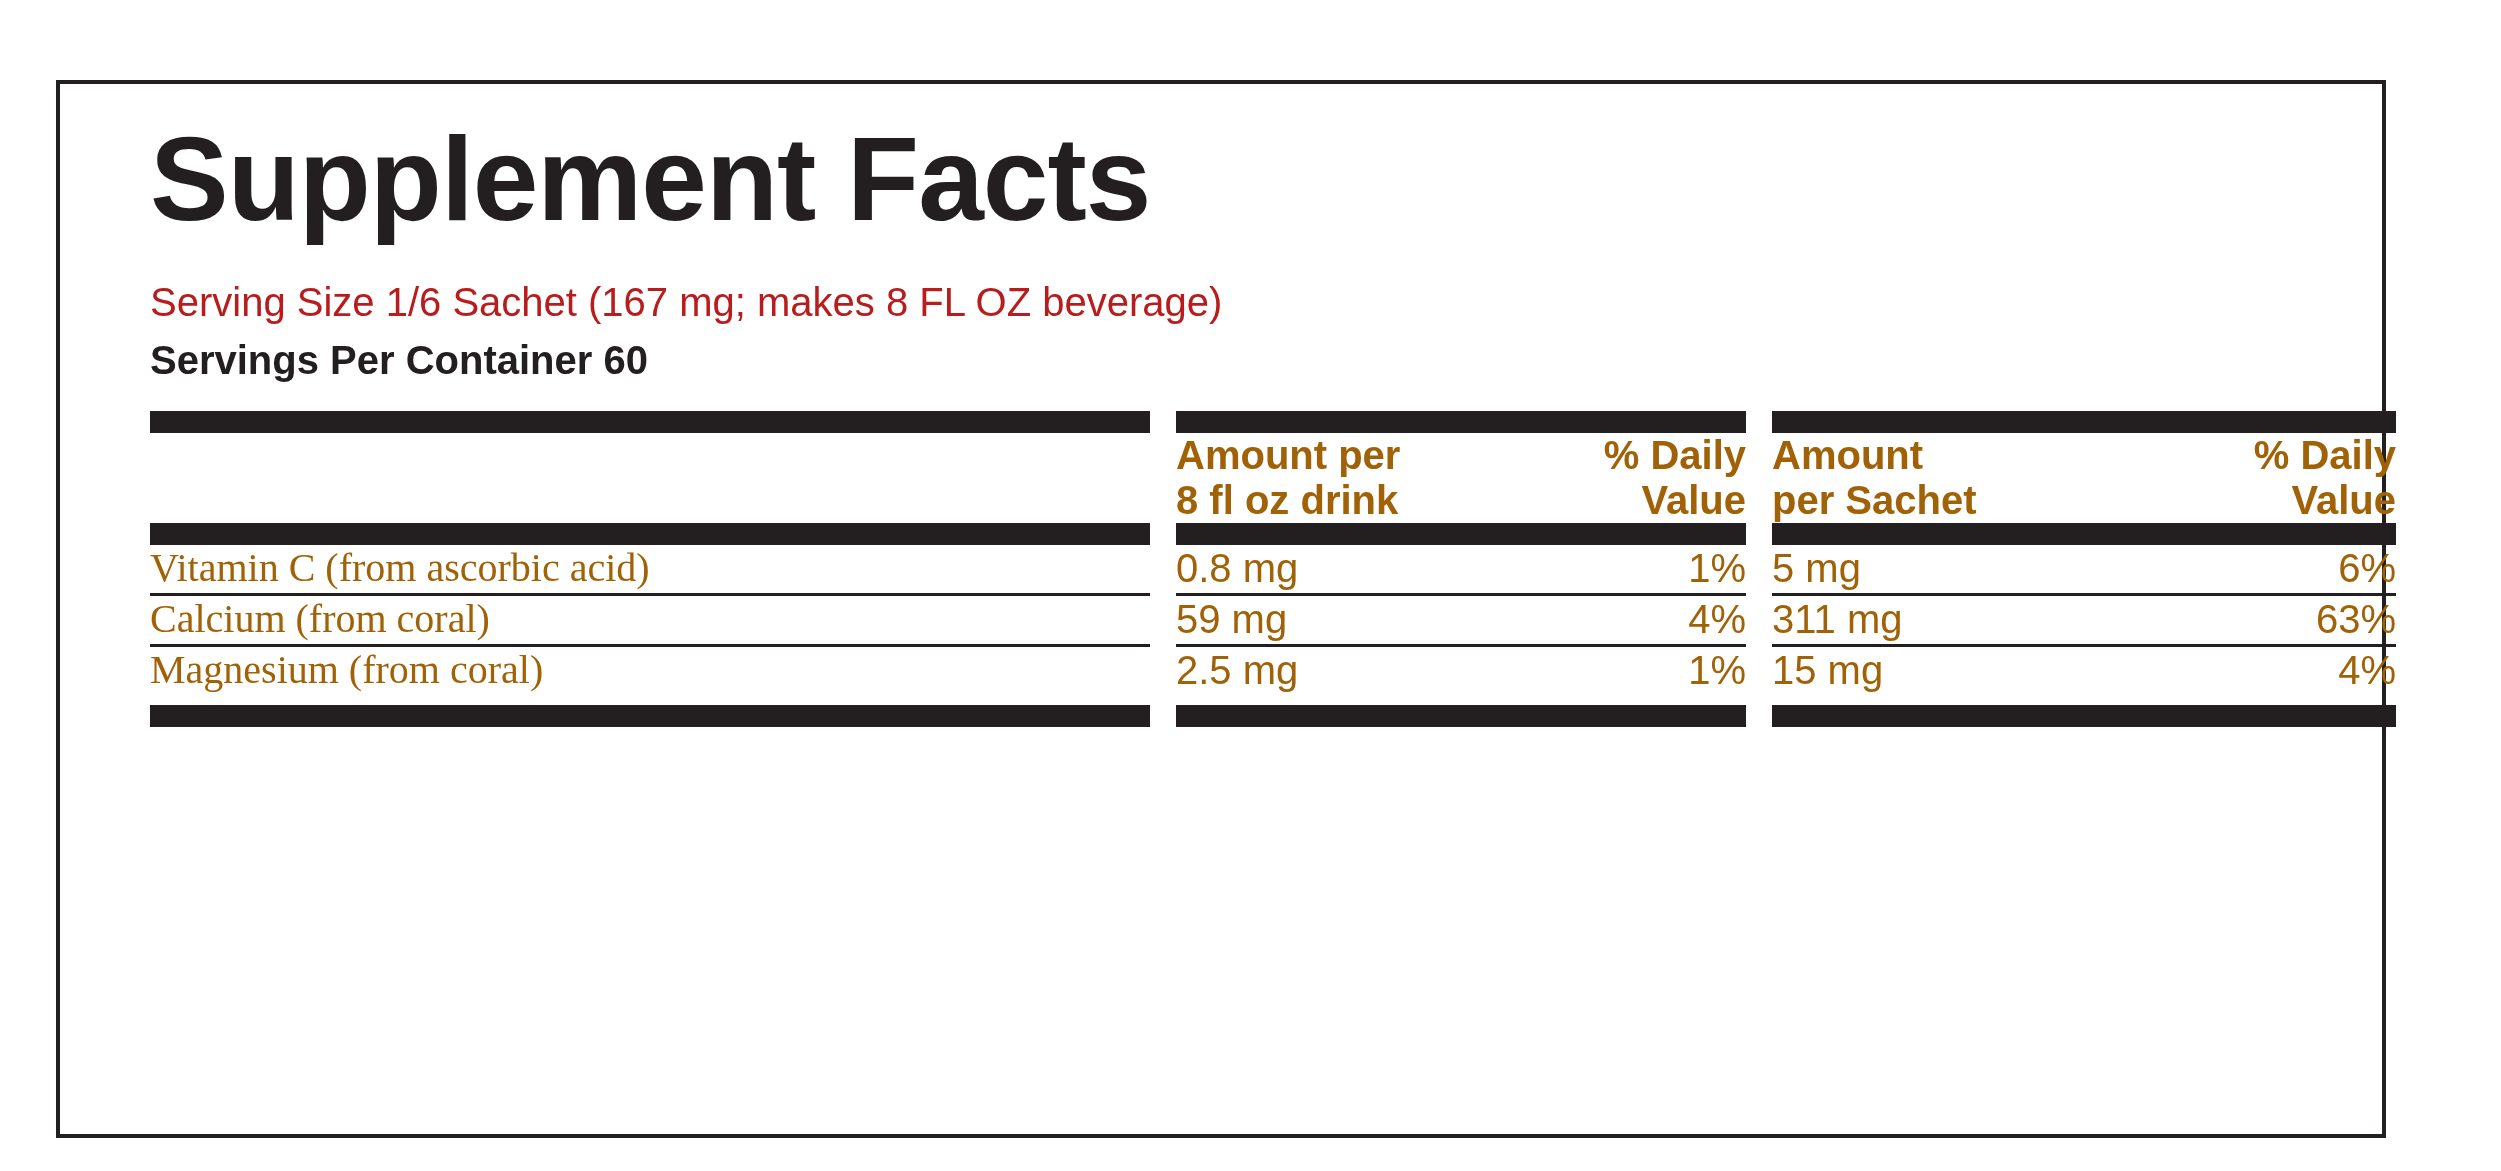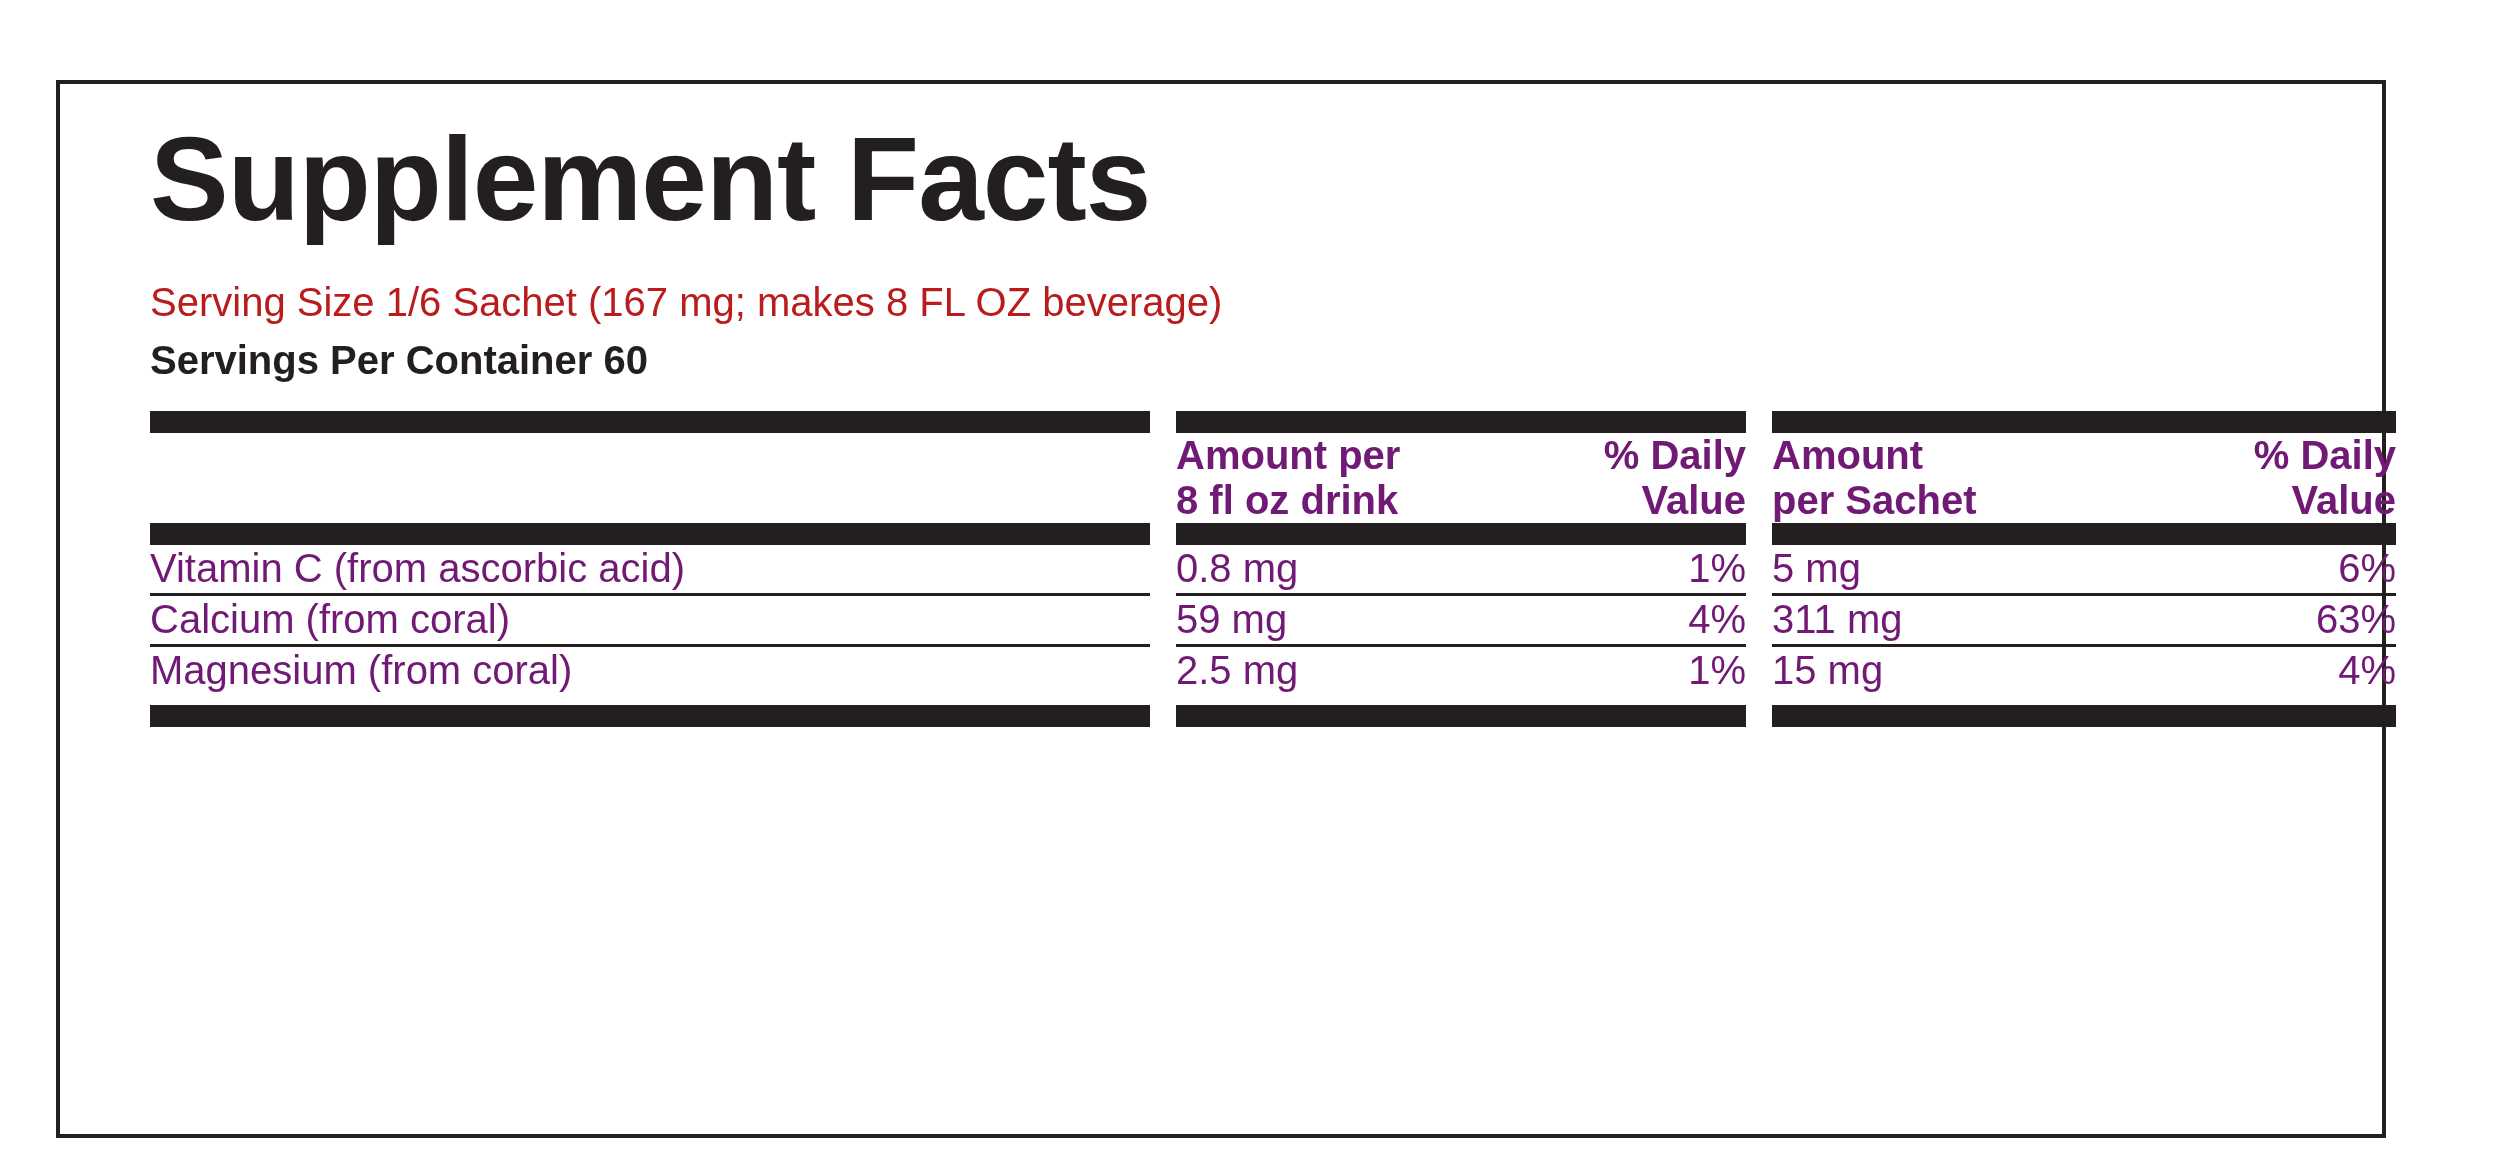--- a/index.html
+++ b/index.html
@@ -63,21 +63,21 @@
     margin-top: 26px;
     width: 2194px;
     border-collapse: collapse;
     table-layout: fixed;
   }
 
   .facts-table td, .facts-table th {
     padding: 0;
     vertical-align: bottom;
     font-size: 40px;
-    color: #701a75;
+    color: #a16207;
   }
 
   .col-name   { width: 1000px; }
   .col-amt1   { width: 300px; }
   .col-dv1    { width: 270px; }
   .col-amt2   { width: 330px; }
   .col-dv2    { width: 294px; }
 
   
   .bar-row td { height: 22px; }
@@ -95,21 +95,21 @@
     vertical-align: top;
   }
   .head-left  { text-align: left; padding-left: 12px; }
   .head-right { text-align: right; padding-right: 12px; }
 
   .data-cell {
     font-size: 44px;
     line-height: 1.15;
     padding: 14px 0 14px 0;
   }
-  .data-name  { text-align: left; padding-left: 4px; }
+  .data-name  { text-align: left; padding-left: 4px; font-family: Liberation Serif, serif; }
   .data-left  { text-align: left; padding-left: 12px; }
   .data-right { text-align: right; padding-right: 12px; }
 
   .sep td { height: 5px; }
   .sep .line { height: 3px; background: #231f20; }
   .sep .line-none { height: 3px; background: transparent; }
 
   .spacer-col { width: 26px; background: transparent; }
 </style>
 </head>

